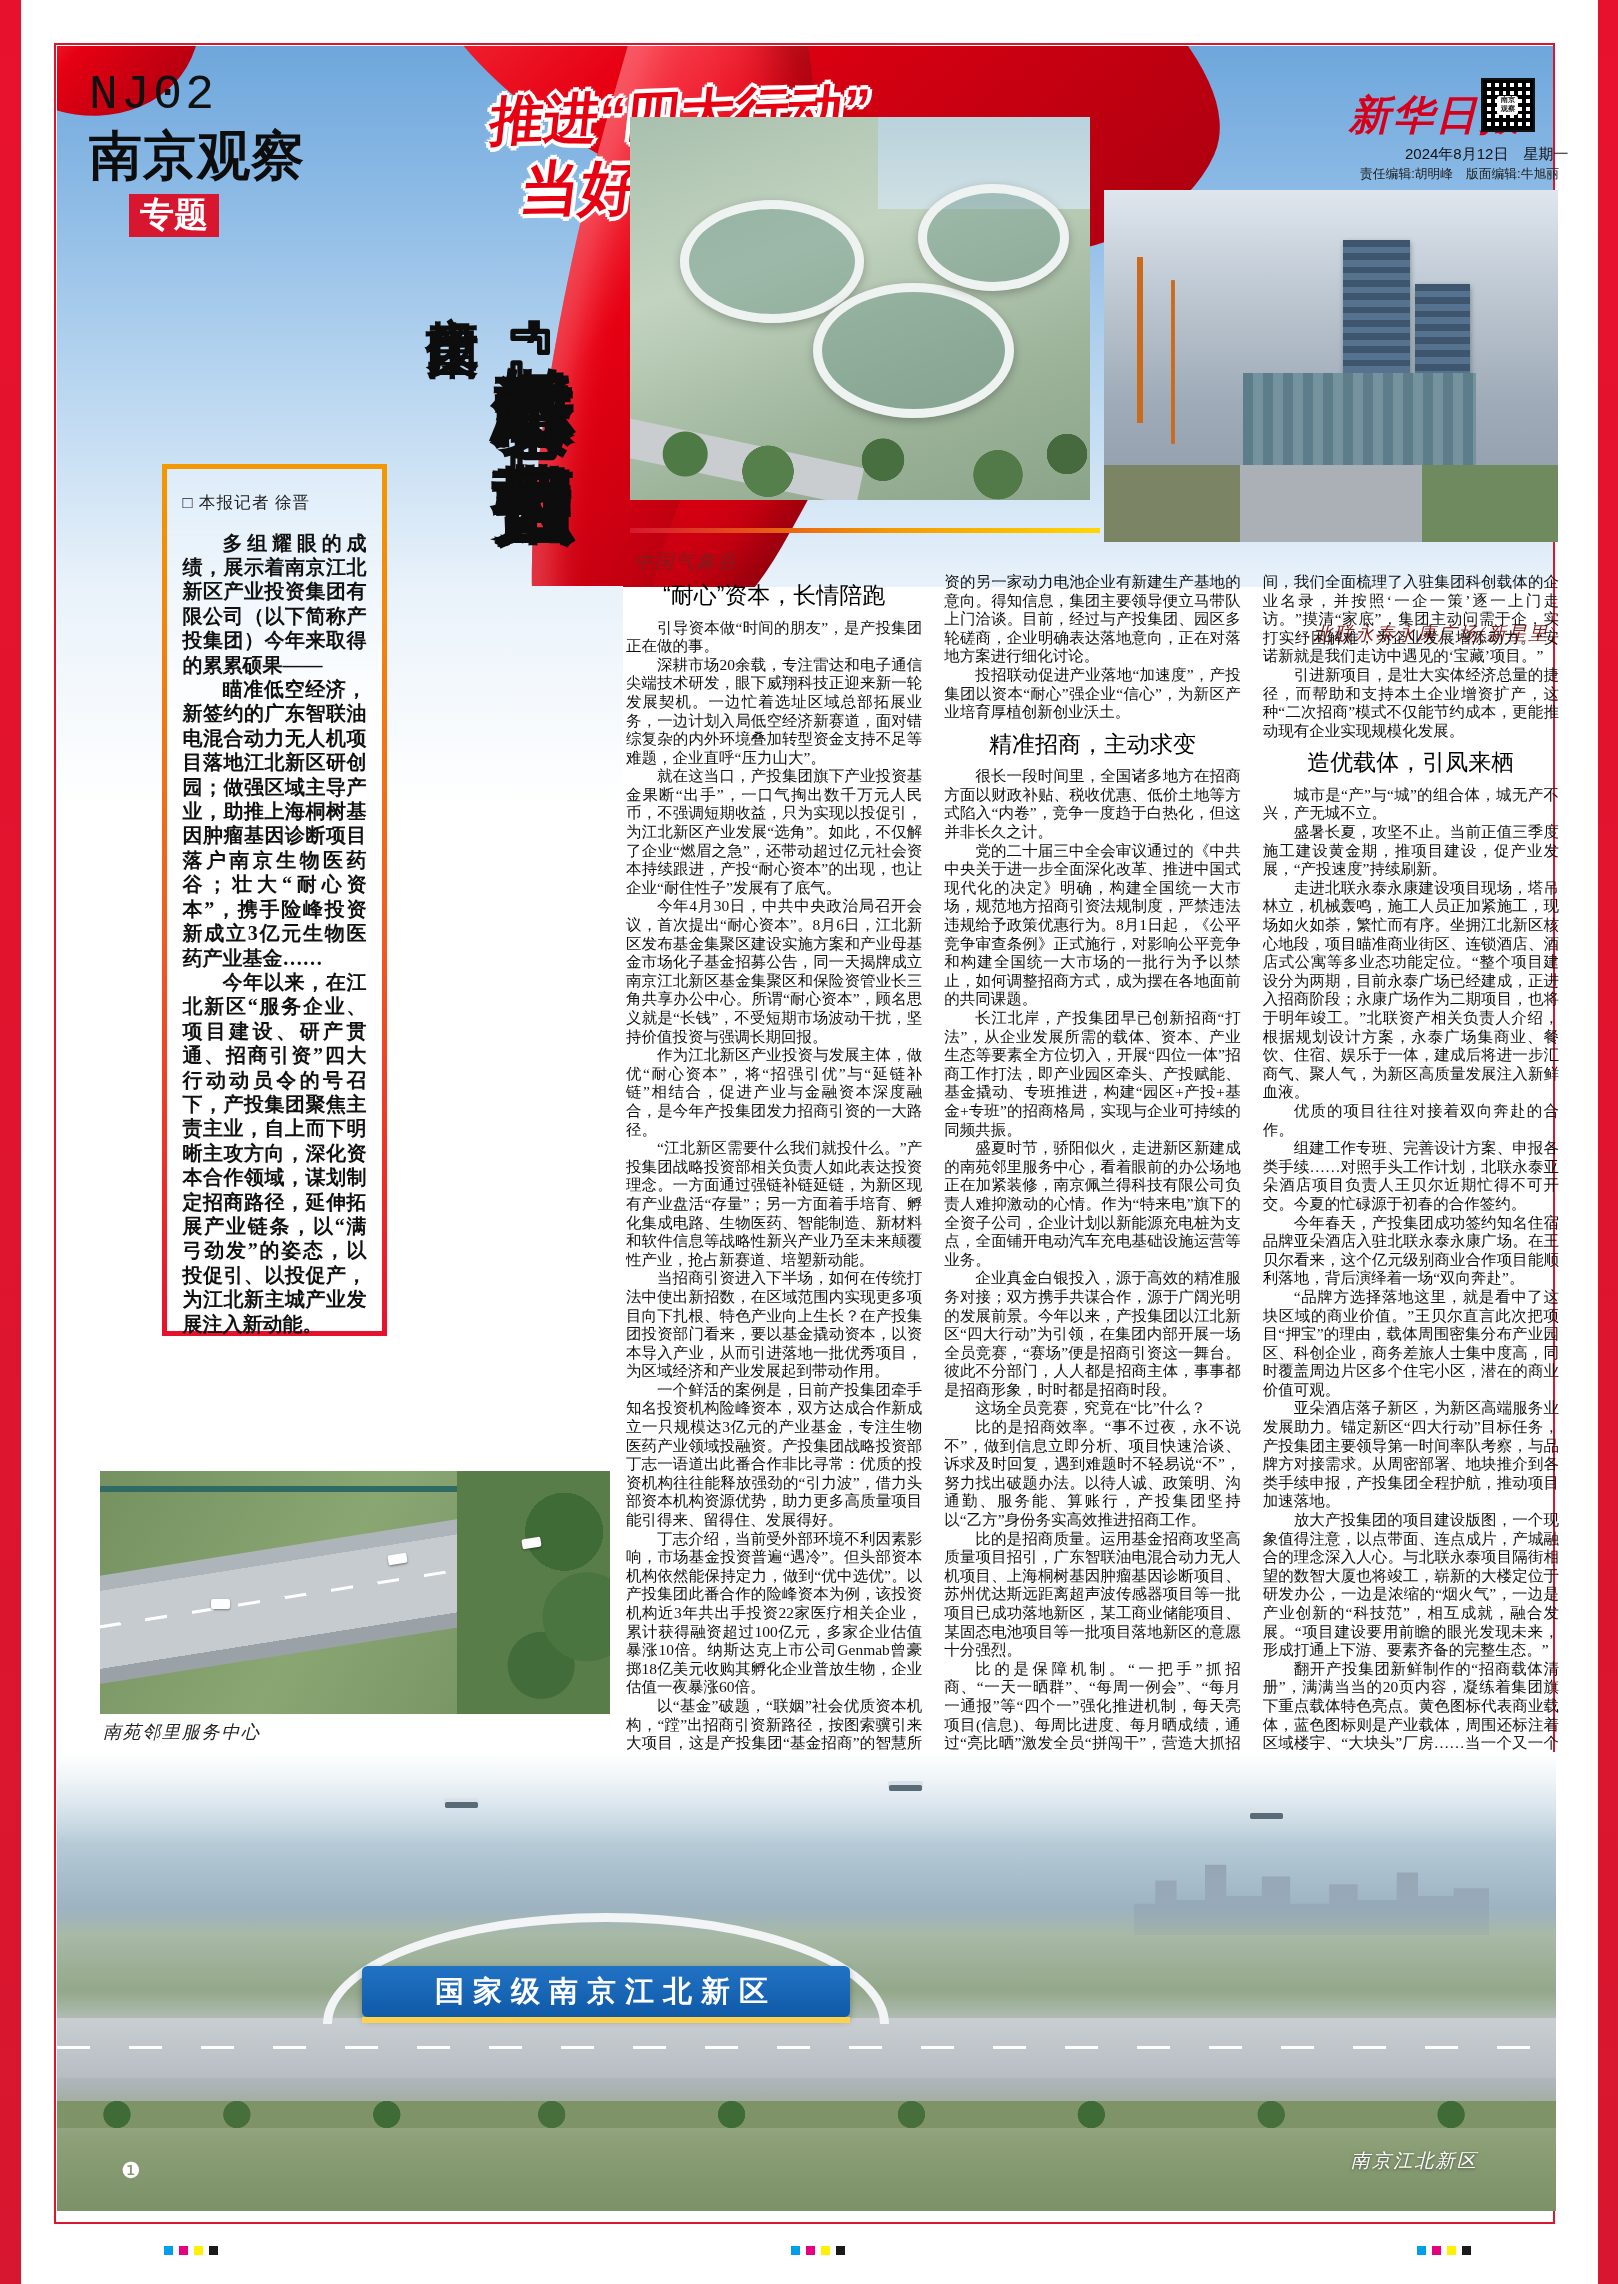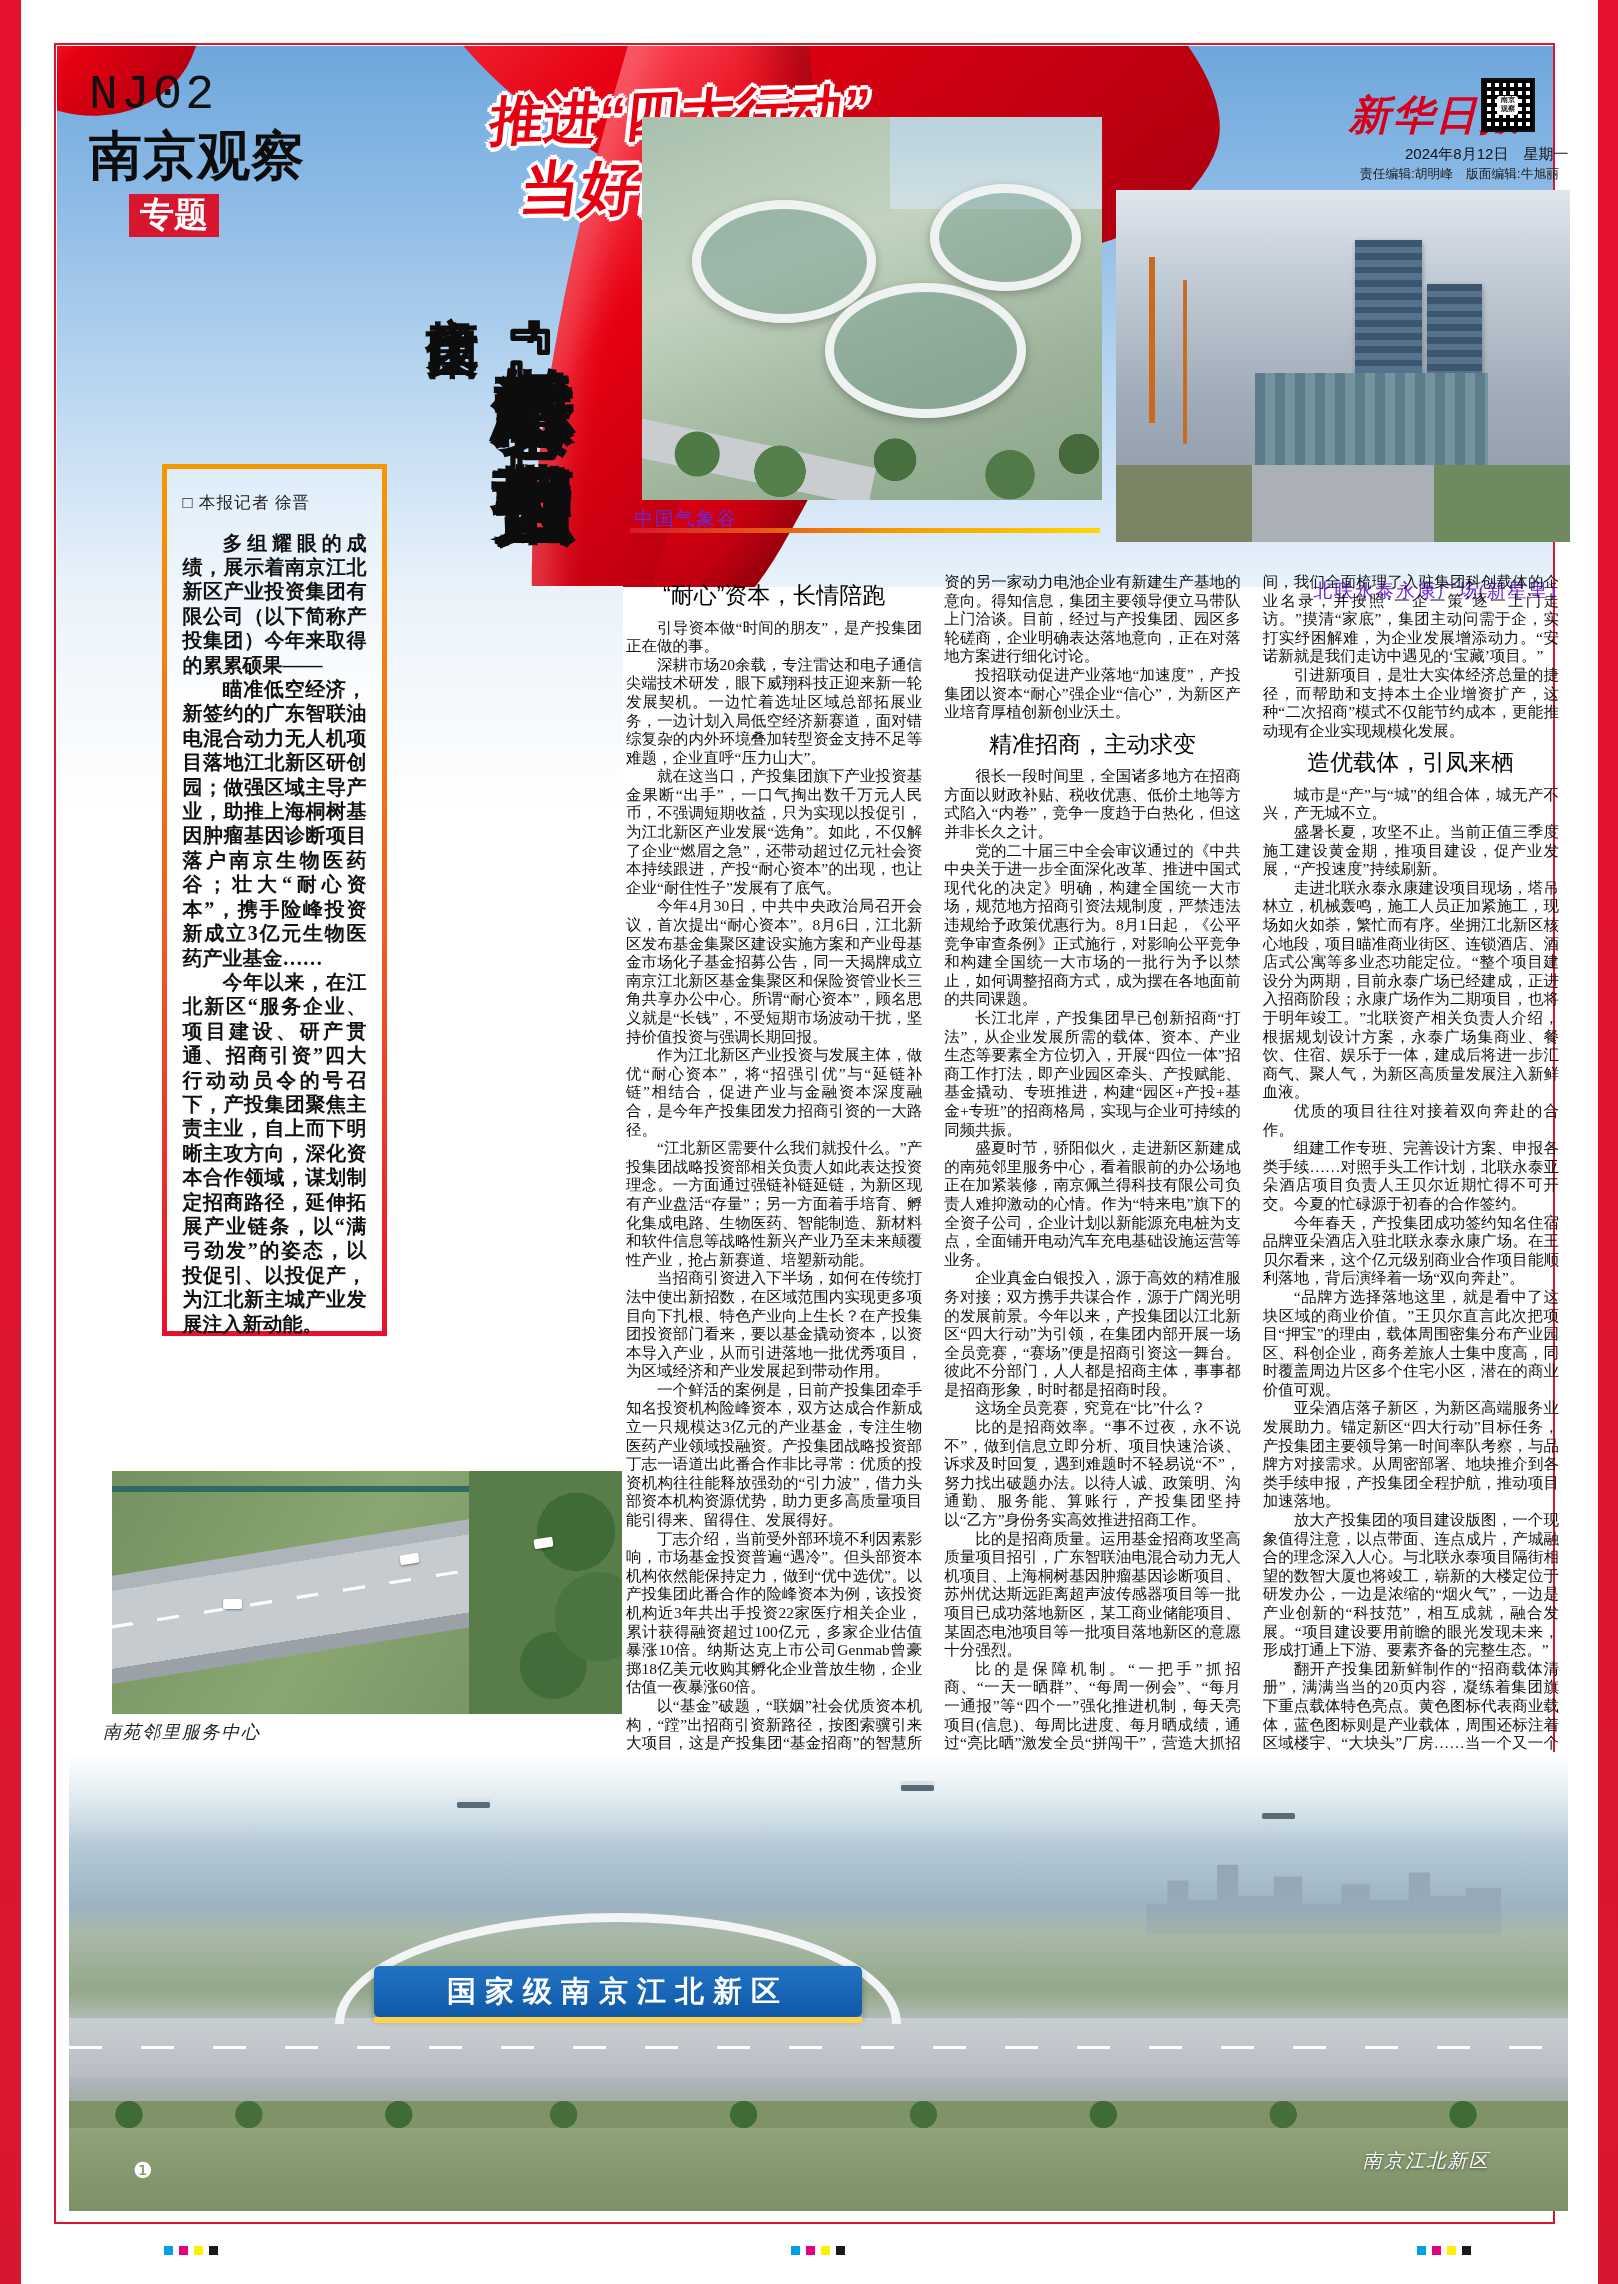--- a/index.html
+++ b/index.html
@@ -37,37 +37,37 @@
 
   
   #masthead{left:1349px;top:88px;font-size:41px;font-weight:bold;font-style:italic;color:#d6001c;letter-spacing:2.2px;font-family:"Liberation Serif",serif;}
   #qr-code{left:1481px;top:78px;width:54px;height:54px;background-color:#fff;border:2.2px solid #111;box-sizing:border-box;
     background-image:repeating-linear-gradient(0deg,#000 0 3.9px,transparent 3.9px 7.8px),repeating-linear-gradient(90deg,#000 0 3.9px,#fff 3.9px 7.8px);}
   #qr-label{position:absolute;left:14.4px;top:15.5px;width:21px;height:19px;background:#fff;border-radius:2.8px;color:#222;font-size:7.2px;line-height:9px;text-align:center;font-weight:bold;}
   #date-line{left:1405px;top:145px;font-size:15px;color:#111;font-family:"Liberation Sans",sans-serif;}
   #editors-line{left:1360px;top:166px;font-size:12.8px;color:#222;font-family:"Liberation Sans",sans-serif;}
 
   
-  .photo{overflow:hidden;margin-left:12px;}
+  .photo{overflow:hidden;}
   #photo1{left:630px;top:117px;width:460px;height:383px;background:linear-gradient(160deg,#a9c0ae 0%,#c2d4c0 35%,#9eb49b 70%,#8aa489 100%);}
   #photo1 .water{position:absolute;right:0;top:0;width:46%;height:24%;background:linear-gradient(180deg,#b9d2dd,#cfe0e3);}
   #photo1 .bldg{position:absolute;border:9px solid #eef2f1;background:rgba(110,150,140,.45);border-radius:50%;box-shadow:0 3.3px 10px rgba(0,0,0,.25);}
   #photo1 .b1{left:50px;top:83px;width:166px;height:105px;}
   #photo1 .b2{left:183px;top:166px;width:183px;height:117px;}
   #photo1 .b3{left:288px;top:67px;width:133px;height:89px;}
   #photo1 .road{position:absolute;left:-44px;bottom:22px;width:277px;height:39px;background:#c9cdd0;transform:rotate(12deg);}
   #photo1 .trees{position:absolute;left:0;bottom:0;width:100%;height:30%;background:radial-gradient(circle at 12% 60%,#4e7a46 0 22px,transparent 23px),radial-gradient(circle at 30% 75%,#557f4b 0 25.5px,transparent 26px),radial-gradient(circle at 55% 65%,#486f40 0 21px,transparent 21.6px),radial-gradient(circle at 80% 78%,#527a49 0 24.4px,transparent 25px),radial-gradient(circle at 95% 60%,#46693e 0 20px,transparent 20.5px);}
   #photo2{left:1104px;top:190px;width:454px;height:352px;background:linear-gradient(180deg,#dfe6ee 0%,#c2ccd6 25%,#9fabb8 60%,#8b97a5 100%);}
   #photo2 .tower{position:absolute;background:repeating-linear-gradient(180deg,#3d566e 0 6.7px,#55728e 6.7px 13.3px);box-shadow:1.1px 2.2px 5.5px rgba(0,0,0,.35);}
   #photo2 .t1{left:239px;top:50px;width:67px;height:233px;}
   #photo2 .t2{left:311px;top:94px;width:55px;height:189px;}
   #photo2 .podium{position:absolute;left:139px;top:183px;width:233px;height:100px;background:repeating-linear-gradient(90deg,#5d7d8a 0 10px,#74939e 10px 20px);}
   #photo2 .crane{position:absolute;left:33px;top:67px;width:5.5px;height:166px;background:#c96a1e;box-shadow:33px 22px 0 -1.1px #c96a1e;}
   #photo2 .ground{position:absolute;left:0;bottom:0;width:100%;height:22%;background:linear-gradient(90deg,#7b8566 0 30%,#aab0b6 30% 70%,#6f8a5e 70%);}
-  .photo-caption{font-size:19px;color:#6d28d9;letter-spacing:1.7px;}
+  .photo-caption{font-size:19px;color:#7f1d1d;font-style:italic;letter-spacing:1.7px;margin-top:43px;}
   #caption1{left:634px;top:506px;}
   #caption2{left:1198px;top:578px;width:359px;text-align:right;}
   #grad-rule{left:630px;top:528px;width:470px;height:5px;background:linear-gradient(90deg,#d7172f,#f39800 55%,#ffd700);}
 
   
   #intro-box{left:162px;top:464px;width:225px;height:872px;border:5.5px solid;border-image:linear-gradient(180deg,#f39800,#ef5a22 55%,#e8112d) 1;box-sizing:border-box;background:linear-gradient(180deg,rgba(224,238,250,.85),#ffffff 30%);padding:23px 15.5px;}
   #byline{font-size:16.6px;color:#222;margin-bottom:16.6px;letter-spacing:1.1px;}
   .intro-para{font-size:20px;font-weight:bold;line-height:24.4px;text-align:justify;text-indent:2em;margin:0;color:#111;}
 
   

